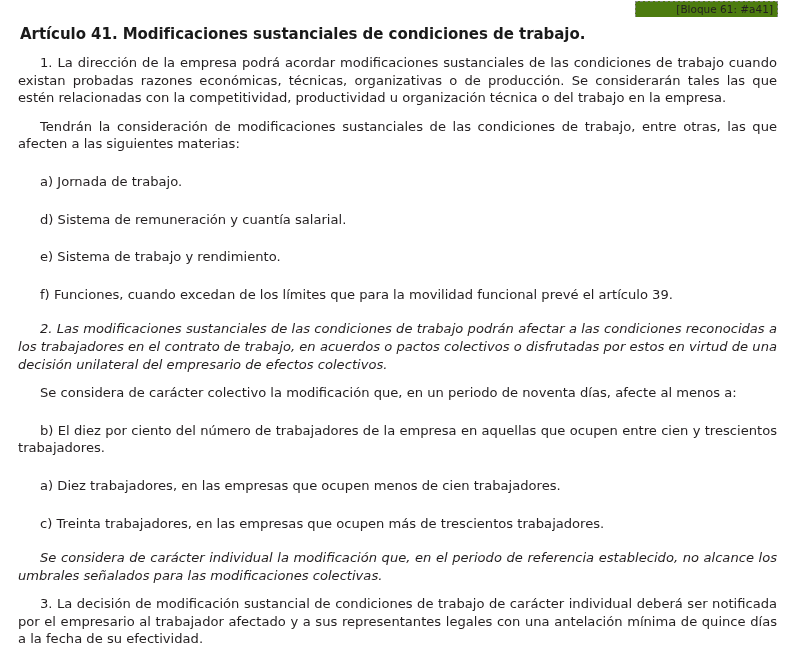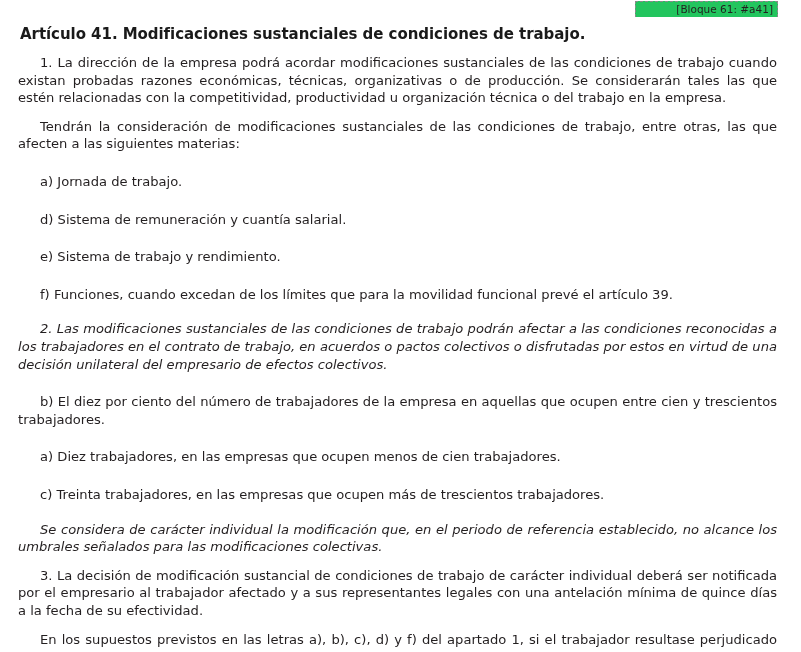--- a/index.html
+++ b/index.html
@@ -31,21 +31,21 @@
   .block-marker {
     position: absolute;
     top: 1px;
     right: 23px;
     border: 1px dashed #8a8a8a;
     border-bottom: none;
     padding: 1px 4px 1px 40px;
     font-size: 10.5px;
     line-height: 13px;
     color: #231f20;
-    background: #22c55e;
+    background: #4d7c0f;
     white-space: nowrap;
   }
   .content {
     padding: 0 24px 0 18px;
     box-sizing: border-box;
   }
   h1.art-title {
     font-family: "DejaVu Sans", sans-serif;
     font-size: 15px;
     font-weight: bold;
@@ -92,20 +92,21 @@
   <div class="content">
     <h1 class="art-title">Artículo 41. Modificaciones sustanciales de condiciones de trabajo.</h1>
     <div id="paragraph-container">
         <p class="para indent">1. La dirección de la empresa podrá acordar modificaciones sustanciales de las condiciones de trabajo cuando existan probadas razones económicas, técnicas, organizativas o de producción. Se considerarán tales las que estén relacionadas con la competitividad, productividad u organización técnica o del trabajo en la empresa.</p>
         <p class="para indent">Tendrán la consideración de modificaciones sustanciales de las condiciones de trabajo, entre otras, las que afecten a las siguientes materias:</p>
         <p class="para item">a) Jornada de trabajo.</p>
         <p class="para item">d) Sistema de remuneración y cuantía salarial.</p>
         <p class="para item">e) Sistema de trabajo y rendimiento.</p>
         <p class="para item">f) Funciones, cuando excedan de los límites que para la movilidad funcional prevé el artículo 39.</p>
         <p class="para indent gap-before">2. Las modificaciones sustanciales de las condiciones de trabajo podrán afectar a las condiciones reconocidas a los trabajadores en el contrato de trabajo, en acuerdos o pactos colectivos o disfrutadas por estos en virtud de una decisión unilateral del empresario de efectos colectivos.</p>
+        <p class="para indent">Se considera de carácter colectivo la modificación que, en un periodo de noventa días, afecte al menos a:</p>
         <p class="para item">b) El diez por ciento del número de trabajadores de la empresa en aquellas que ocupen entre cien y trescientos trabajadores.</p>
         <p class="para item">a) Diez trabajadores, en las empresas que ocupen menos de cien trabajadores.</p>
         <p class="para item">c) Treinta trabajadores, en las empresas que ocupen más de trescientos trabajadores.</p>
         <p class="para indent gap-before">Se considera de carácter individual la modificación que, en el periodo de referencia establecido, no alcance los umbrales señalados para las modificaciones colectivas.</p>
         <p class="para indent">3. La decisión de modificación sustancial de condiciones de trabajo de carácter individual deberá ser notificada por el empresario al trabajador afectado y a sus representantes legales con una antelación mínima de quince días a la fecha de su efectividad.</p>
         <p class="para indent last">En los supuestos previstos en las letras a), b), c), d) y f) del apartado 1, si el trabajador resultase perjudicado por la modificación sustancial tendrá derecho a rescindir su contrato y percibir una indemnización de veinte días de salario por año de servicio prorrateándose por meses los periodos inferiores a un año y con un máximo de nueve meses.</p>
       </div>
   </div>
 
 </div>

